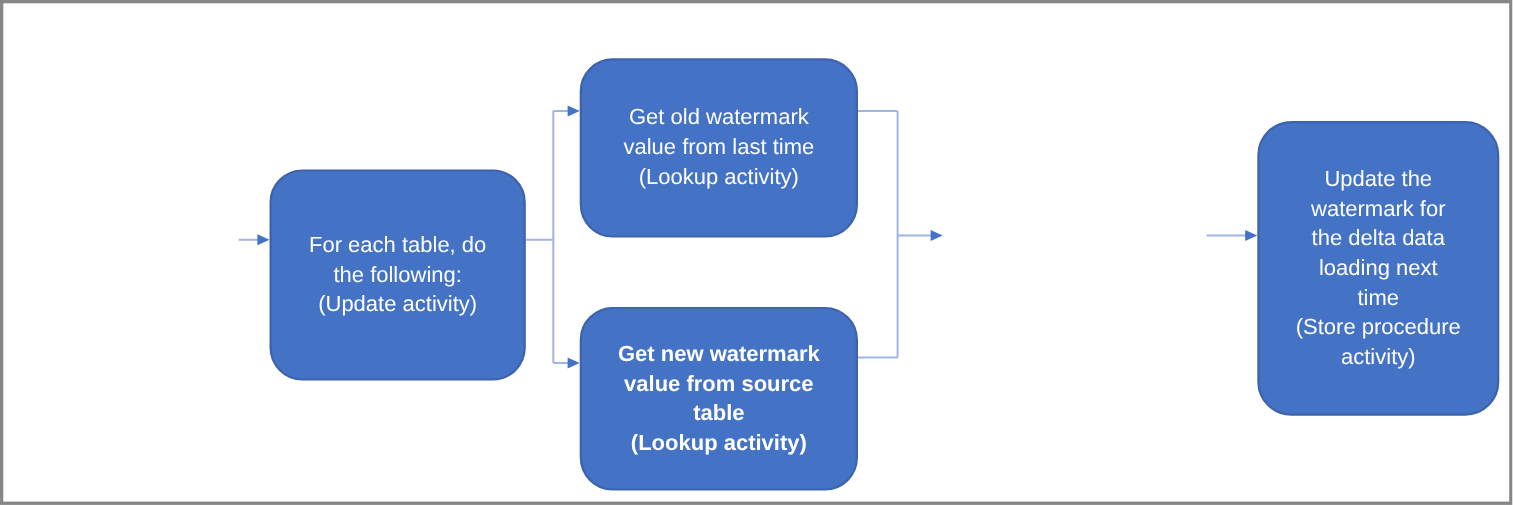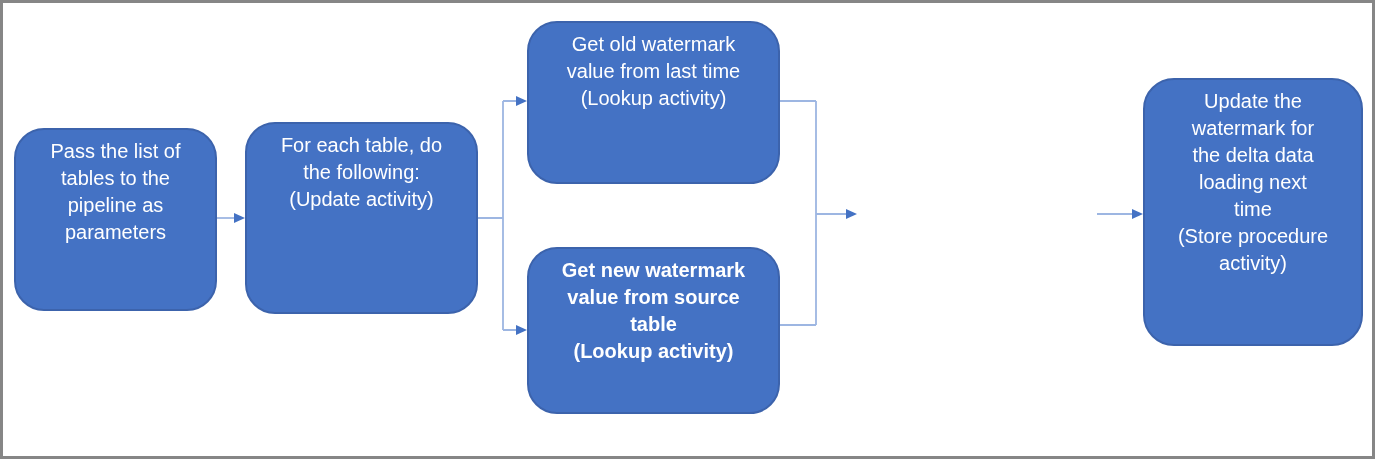--- a/index.html
+++ b/index.html
@@ -25,24 +25,25 @@
     height: 453px;
   }
   .node {
     position: absolute;
     box-sizing: border-box;
     background: #4472C4;
     border: 2px solid #3C63AC;
     border-radius: 30px;
     color: #ffffff;
     display: flex;
-    align-items: flex-start;
+    align-items: center;
     justify-content: center;
     text-align: center;
     padding: 8px 6px;
+    margin-top: 32px;
   }
   .node .label {
     white-space: pre-line;
     font-size: 20px;
     line-height: 27px;
     color: #ffffff;
   }
   .node-1 { left: 11px;   top: 125px; width: 203px; height: 183px; }
   .node-2 { left: 242px;  top: 119px; width: 233px; height: 192px; }
   .node-3 { left: 524px;  top: 18px;  width: 253px; height: 163px; }
@@ -64,26 +65,20 @@
     </g>
     <g fill="#4472C4" stroke="none">
       <polygon points="242,215 231,210 231,220"></polygon>
       <polygon points="524,98 513,93 513,103"></polygon>
       <polygon points="524,327 513,322 513,332"></polygon>
       <polygon points="854,211 843,206 843,216"></polygon>
       <polygon points="1140,211 1129,206 1129,216"></polygon>
     </g>
   </svg>
 
-  <div class="node node-1">
-    <span class="label">Pass the list of
-tables to the
-pipeline as
-parameters</span>
-  </div>
 
   <div class="node node-2">
     <span class="label">For each table, do
 the following:
 (Update activity)</span>
   </div>
 
   <div class="node node-3">
     <span class="label">Get old watermark
 value from last time

